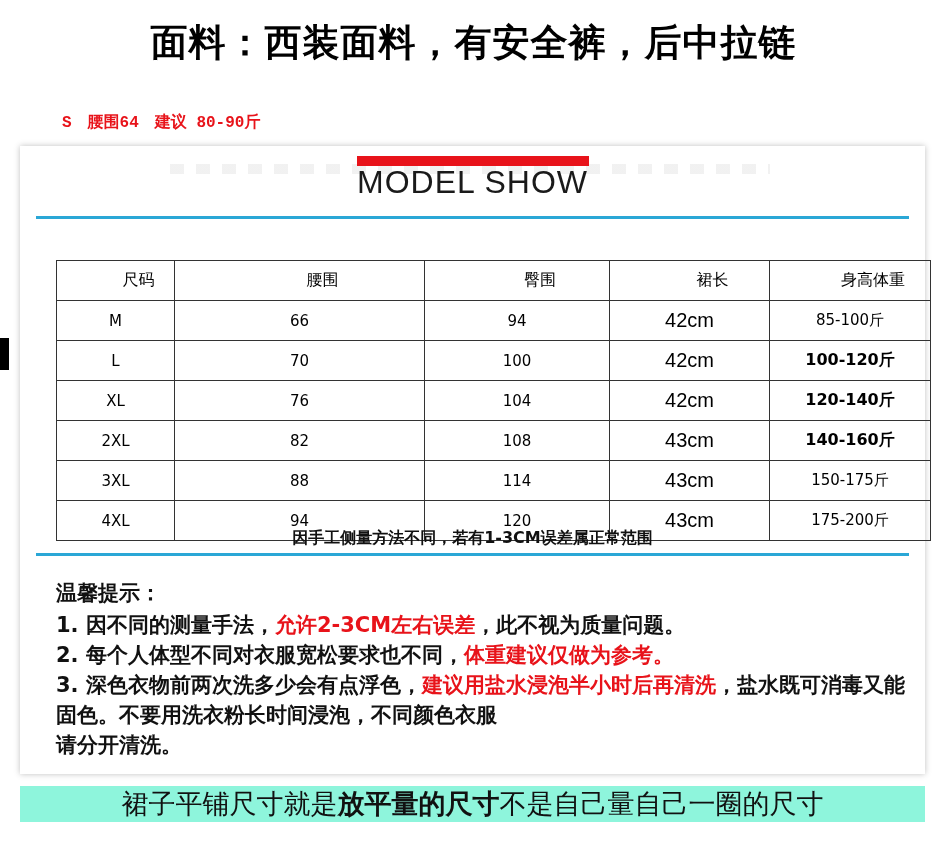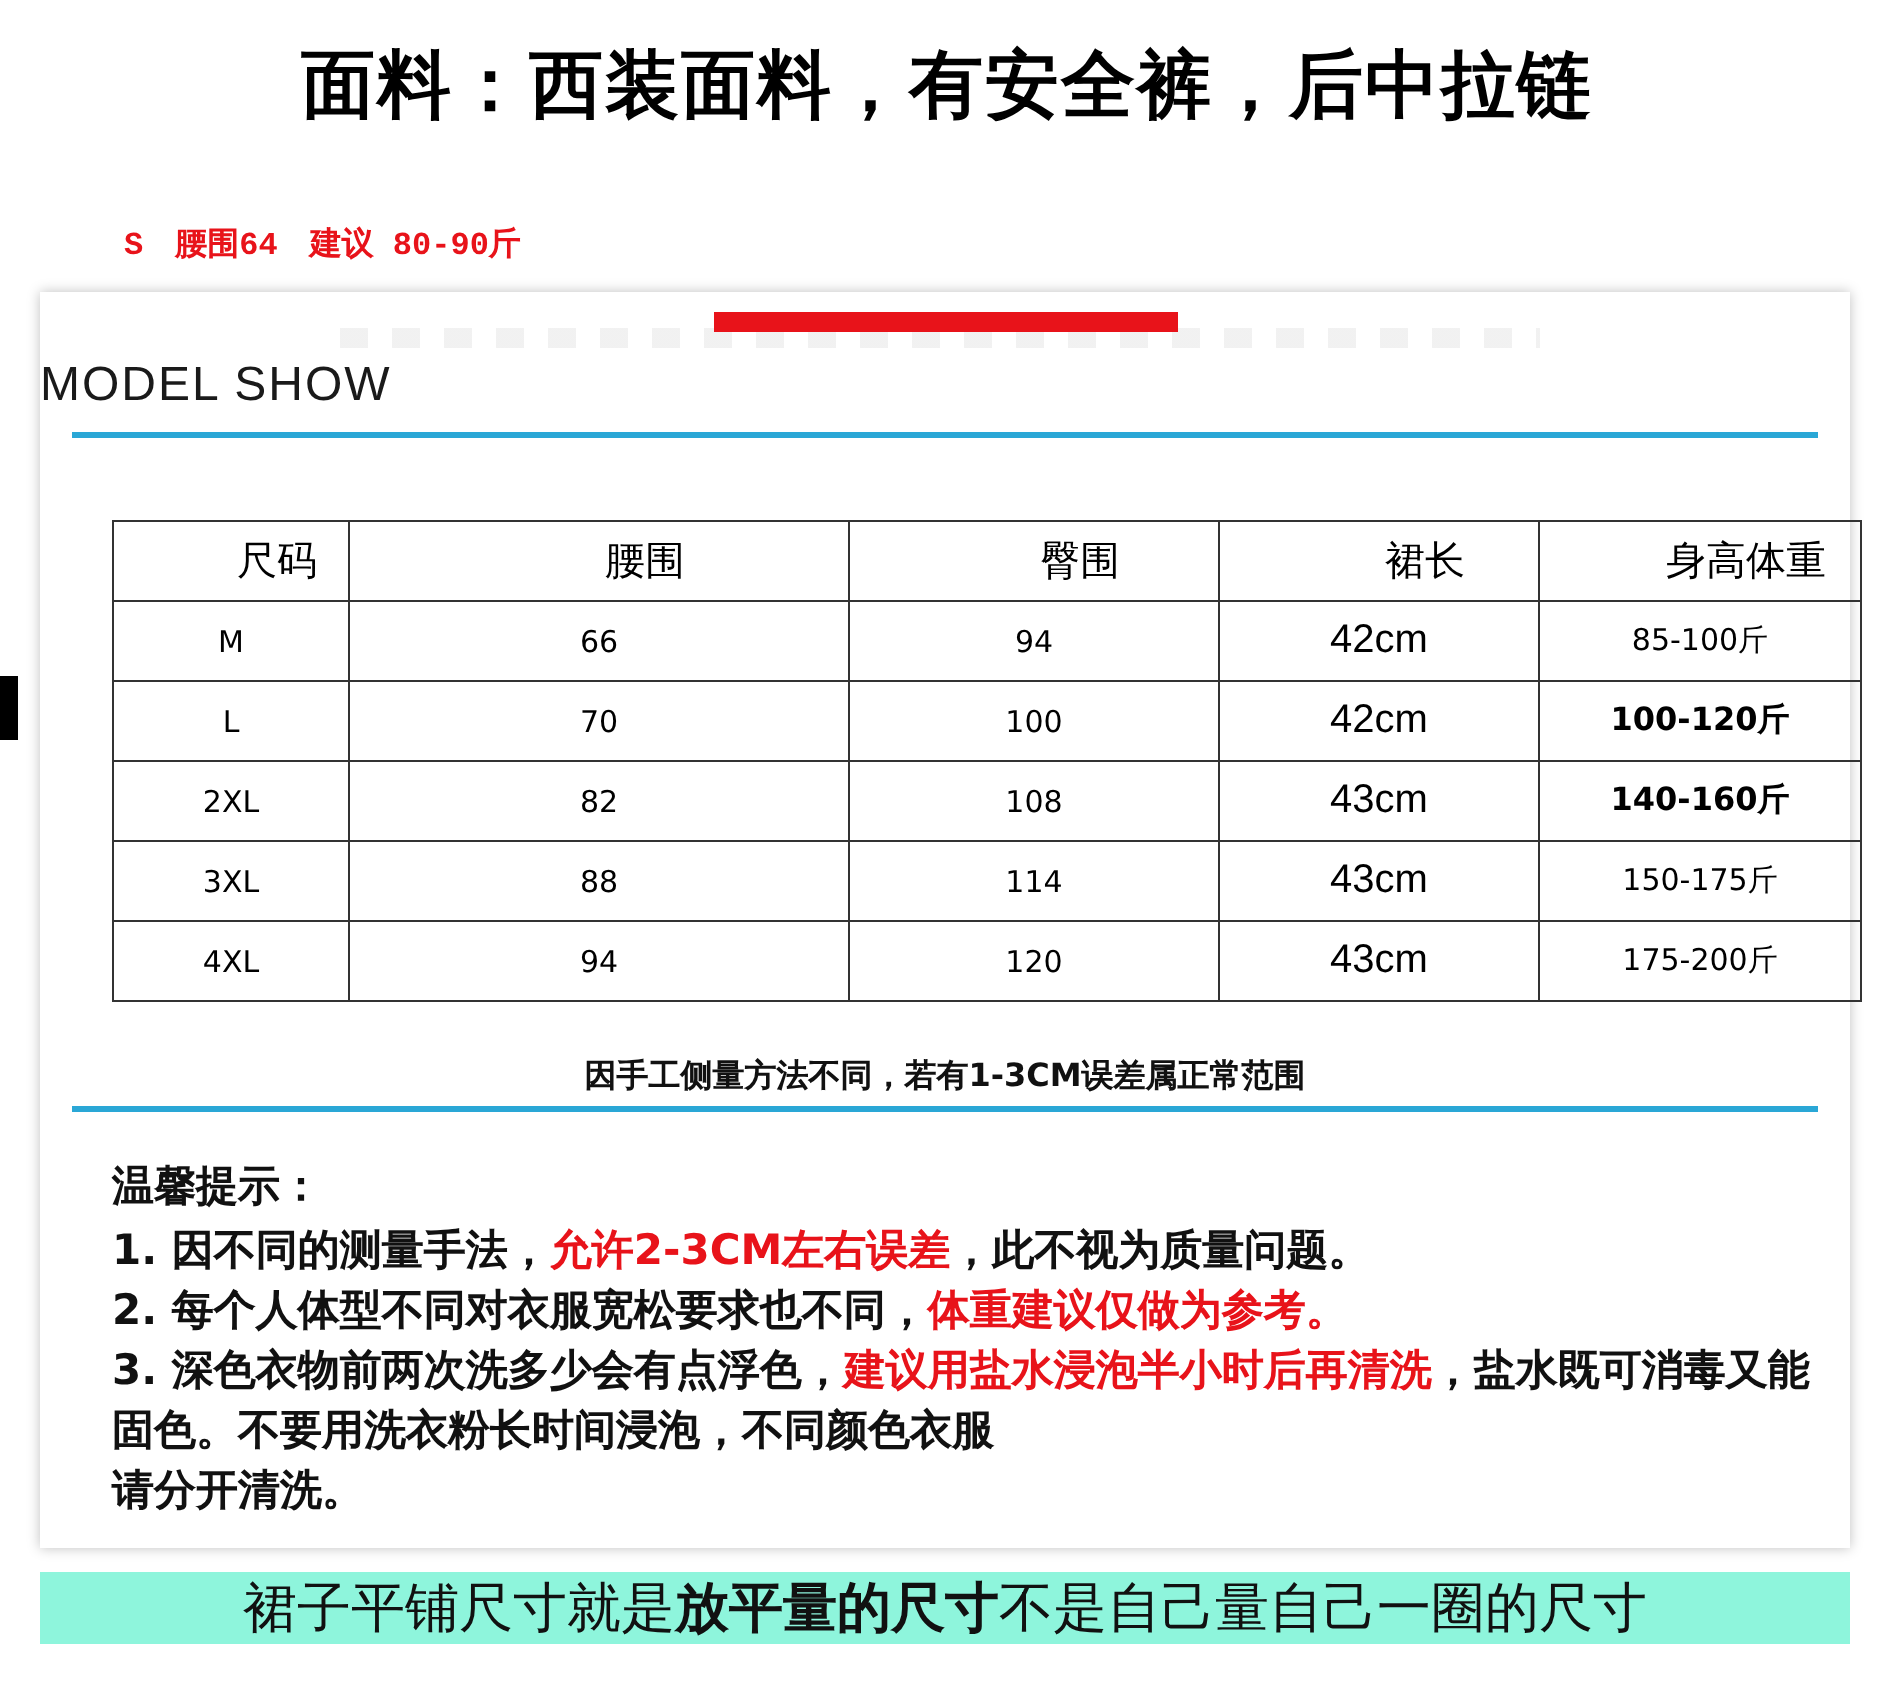--- a/index.html
+++ b/index.html
@@ -77,25 +77,25 @@
     top: 10px;
     left: 50%;
     transform: translateX(-50%);
     width: 232px;
     height: 10px;
     background: #e8131a;
   }
 
   .model-show {
     position: absolute;
-    top: 33px;
+    top: 18px;
     left: 0;
     width: 100%;
-    text-align: left;
-    font-size: 24px;
+    text-align: center;
+    font-size: 32px;
     letter-spacing: 1px;
     color: #1a1a1a;
     font-family: "Liberation Sans", sans-serif;
   }
 
   .blue-rule {
     position: absolute;
     left: 16px;
     width: 873px;
     height: 3px;
@@ -127,21 +127,21 @@
   }
   table.size-table th,
   table.size-table td {
     border: 1px solid #333;
     text-align: center;
     height: 37px;
     font-family: "DejaVu Sans", "Liberation Sans", sans-serif;
     color: #000;
   }
   table.size-table th {
-    font-size: 20px;
+    font-size: 16px;
     font-weight: normal;
     padding-left: 47px;
   }
   table.size-table td {
     font-size: 15px;
   }
   table.size-table td.size-col {
     font-size: 15px;
   }
   table.size-table td.len {
@@ -270,20 +270,27 @@
           <td class="weight">85-100斤</td>
         </tr>
         <tr>
           <td class="size-col">L</td>
           <td>70</td>
           <td>100</td>
           <td class="len">42cm</td>
           <td class="weight bold">100-120斤</td>
         </tr>
         <tr>
+          <td class="size-col">XL</td>
+          <td>76</td>
+          <td>104</td>
+          <td class="len">42cm</td>
+          <td class="weight bold">120-140斤</td>
+        </tr>
+        <tr>
           <td class="size-col">2XL</td>
           <td>82</td>
           <td>108</td>
           <td class="len">43cm</td>
           <td class="weight bold">140-160斤</td>
         </tr>
         <tr>
           <td class="size-col">3XL</td>
           <td>88</td>
           <td>114</td>

